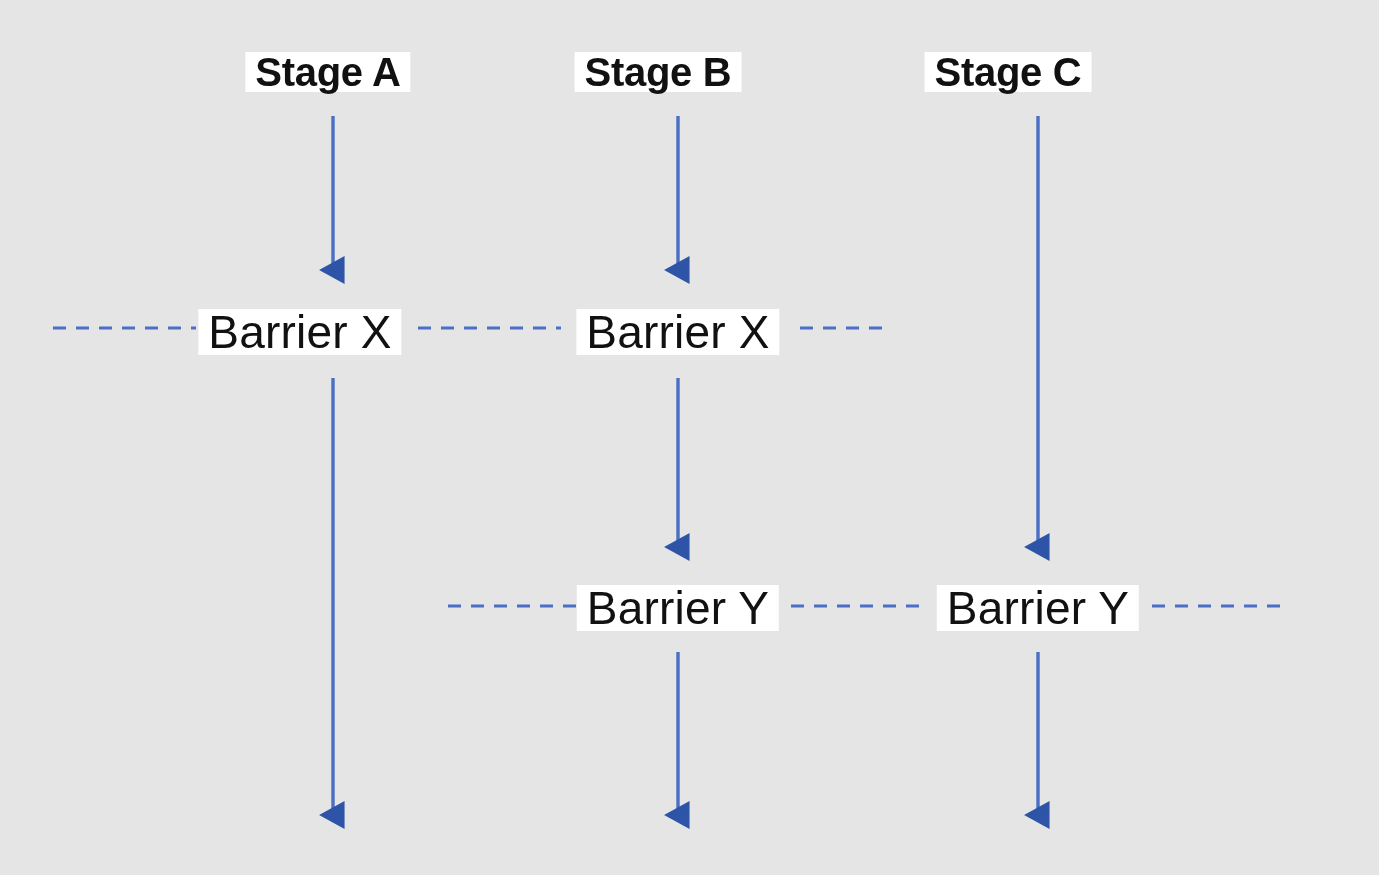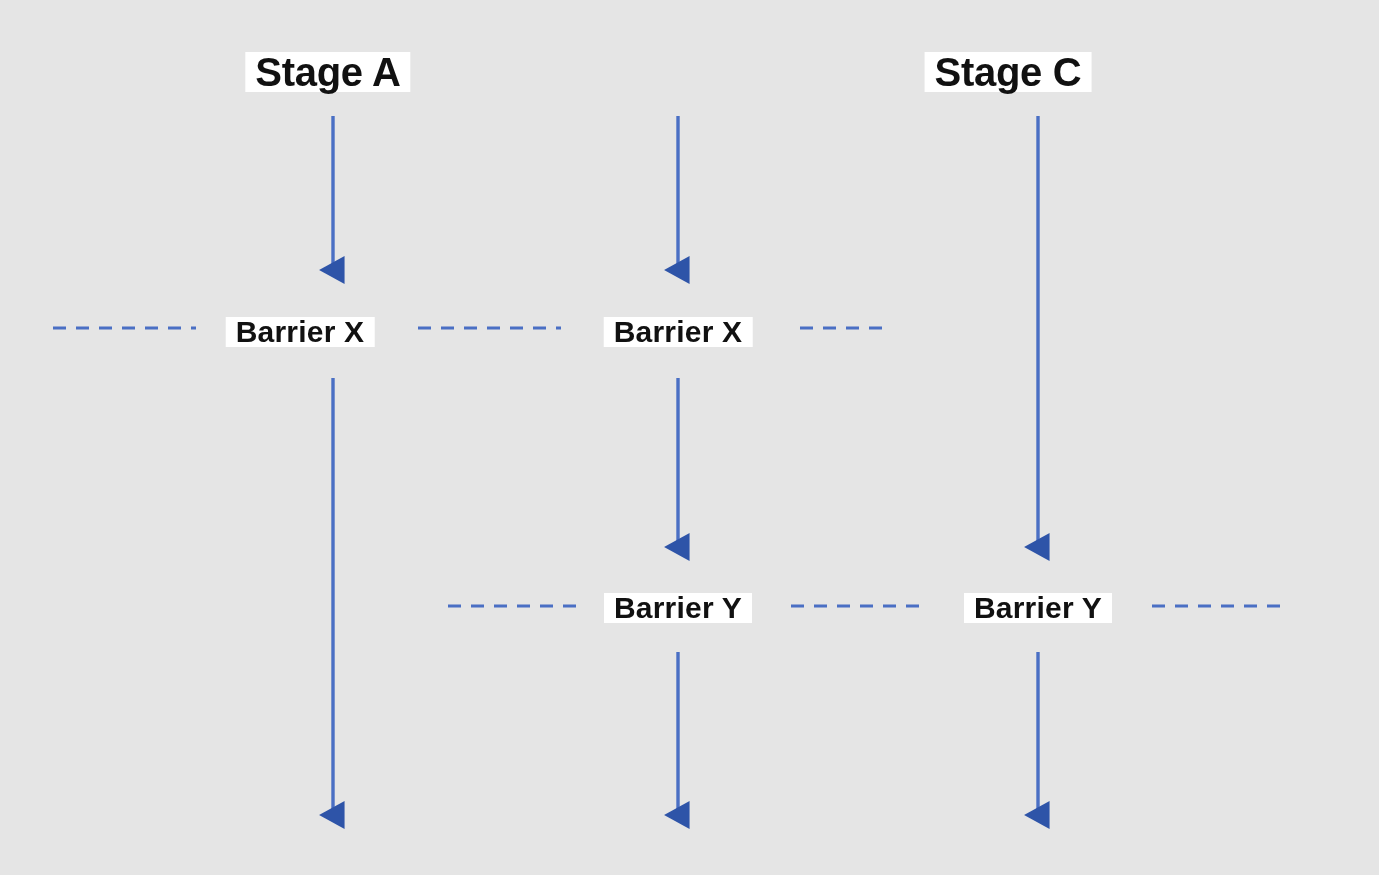--- a/index.html
+++ b/index.html
@@ -37,22 +37,22 @@
     transform: translate(-50%, -50%);
     background: #ffffff;
     padding: 0 10px;
   }
   .stage-title {
     font-size: 40px;
     font-weight: bold;
     letter-spacing: -0.3px;
   }
   .barrier-label {
-    font-size: 30px;
-    font-weight: bold;
+    font-size: 46px;
+    font-weight: normal;
     letter-spacing: 0.2px;
   }
 </style>
 </head>
 <body>
 
 <div id="diagram-root">
 
   <svg id="flow-svg" viewBox="0 0 1379 875" xmlns="http://www.w3.org/2000/svg">
     <defs>
@@ -78,20 +78,21 @@
       <line x1="418" y1="328" x2="561" y2="328" stroke="#4A6FC4" stroke-width="3.2" stroke-dasharray="13 10"></line>
       <line x1="800" y1="328" x2="891" y2="328" stroke="#4A6FC4" stroke-width="3.2" stroke-dasharray="13 10"></line>
 
       <line x1="448" y1="606" x2="577" y2="606" stroke="#4A6FC4" stroke-width="3.2" stroke-dasharray="13 10"></line>
       <line x1="791" y1="606" x2="920" y2="606" stroke="#4A6FC4" stroke-width="3.2" stroke-dasharray="13 10"></line>
       <line x1="1152" y1="606" x2="1281" y2="606" stroke="#4A6FC4" stroke-width="3.2" stroke-dasharray="13 10"></line>
     </g>
   </svg>
 
   <div class="node-label stage-title" style="left:328px; top:72px;">Stage A</div>
+  <div class="node-label stage-title" style="left:658px; top:72px;">Stage B</div>
   <div class="node-label stage-title" style="left:1008px; top:72px;text-align:center;">Stage C</div>
 
   <div class="node-label barrier-label" style="left:300px; top:332px;">Barrier X</div>
   <div class="node-label barrier-label" style="left:678px; top:332px;">Barrier X</div>
   <div class="node-label barrier-label" style="left:678px; top:608px;">Barrier Y</div>
   <div class="node-label barrier-label" style="left:1038px; top:608px;">Barrier Y</div>
 
 </div>
 
 </body></html>

